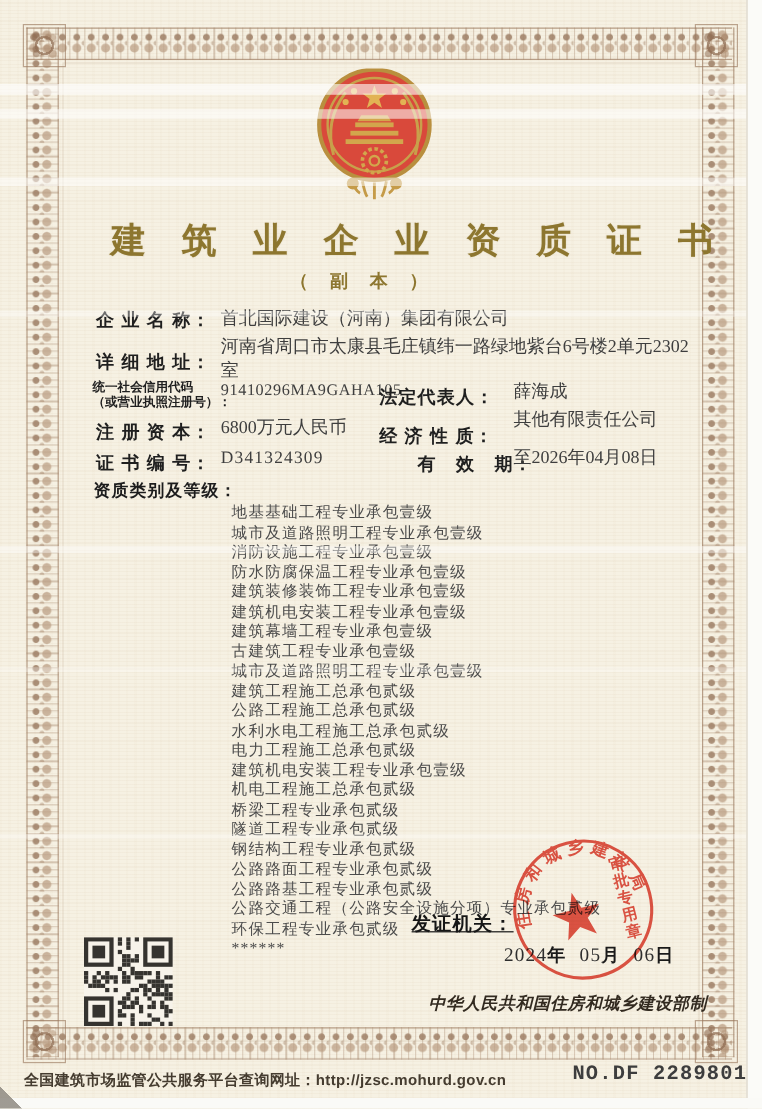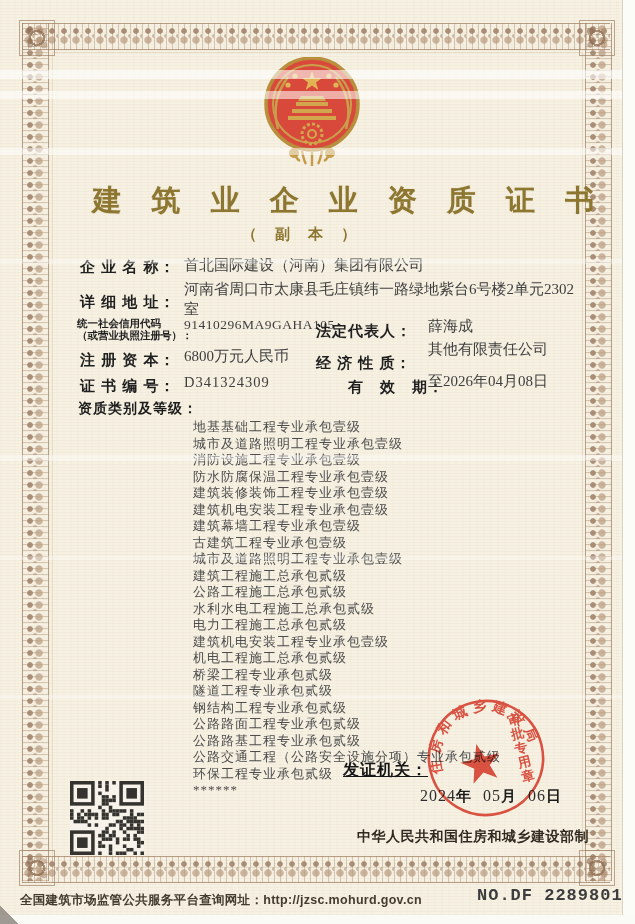--- a/index.html
+++ b/index.html
@@ -73,21 +73,21 @@
   .val-wrap{white-space:normal; line-height:19.5px;}
   .lbl-small{position:absolute; font-weight:bold; font-size:10.5px; color:#1f1f1f; line-height:12px; white-space:nowrap;}
   .qual-label{position:absolute; left:78px; top:400px; font-weight:bold; font-size:14px; color:#1c1c1c; letter-spacing:1px;}
   .qual-list{position:absolute; left:193px; top:419px; font-size:13px; line-height:16.5px;
     color:#4c4c4c; font-family:"Liberation Serif","DejaVu Serif",serif; letter-spacing:1px;}
   .issuer{position:absolute; left:343px; top:760px; font-weight:bold; font-size:16px; color:#161616; letter-spacing:1px;text-decoration:underline;}
   .date-row{position:absolute; left:420px; top:787px; font-size:16px; color:#2e2e2e; white-space:nowrap;}
   .date-row .num{font-family:"Liberation Serif","DejaVu Serif",serif; letter-spacing:1px;}
   .date-row .unit{font-weight:bold; color:#1a1a1a; font-size:15px;}
   .date-row .gap{display:inline-block; width:12px;}
-  .ministry{position:absolute; left:357px; top:828px; font-weight:bold; font-size:14px; color:#322a20; letter-spacing:.5px;}
+  .ministry{position:absolute; left:357px; top:828px; font-weight:bold; font-size:14px; color:#322a20; letter-spacing:.5px;font-style:italic;}
   .footer-query{position:absolute; left:20px; top:892px; font-weight:bold; font-size:12.5px; color:#453c30; letter-spacing:.3px;}
   .serial{position:absolute; left:477px; top:886px; font-family:"Liberation Mono","DejaVu Sans Mono",monospace;
     font-weight:bold; font-size:17px; color:#3d3d3d; letter-spacing:1px;}
   .seal-wrap{position:absolute; left:424px; top:696px; width:124px; height:124px;
     transform:rotate(-14deg); mix-blend-mode:multiply; opacity:.92;}
 </style>
 </head>
 <body>
 
 <div id="page">

